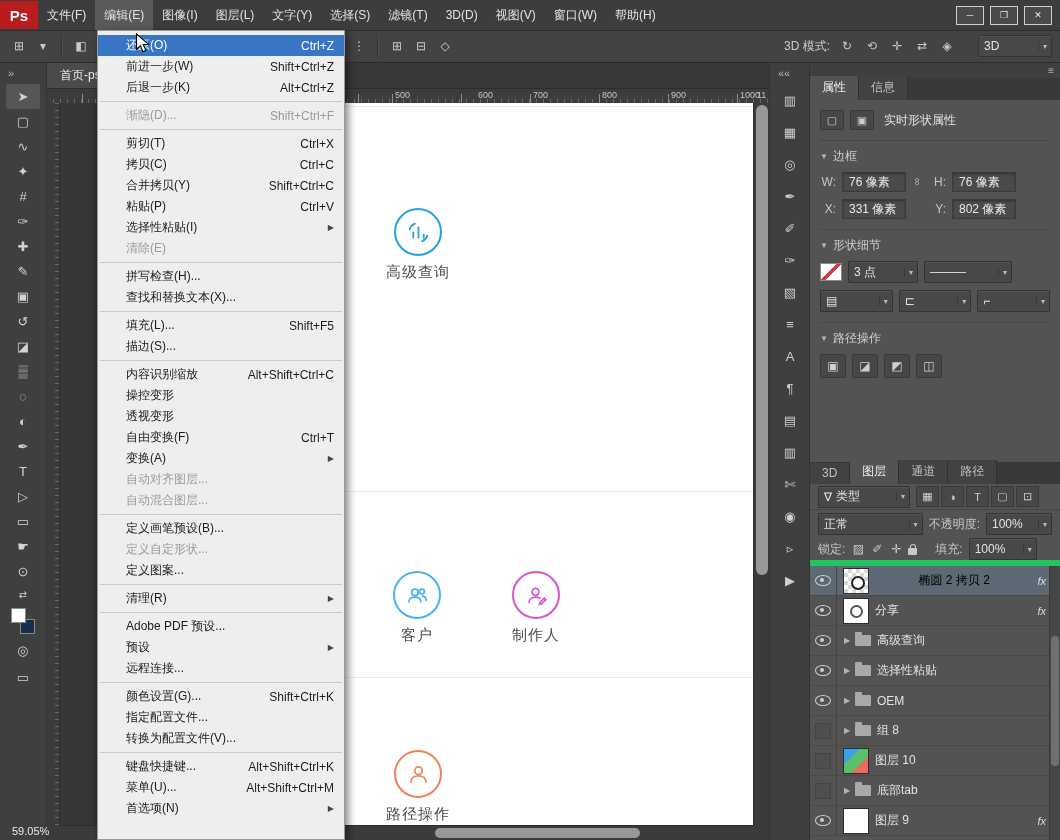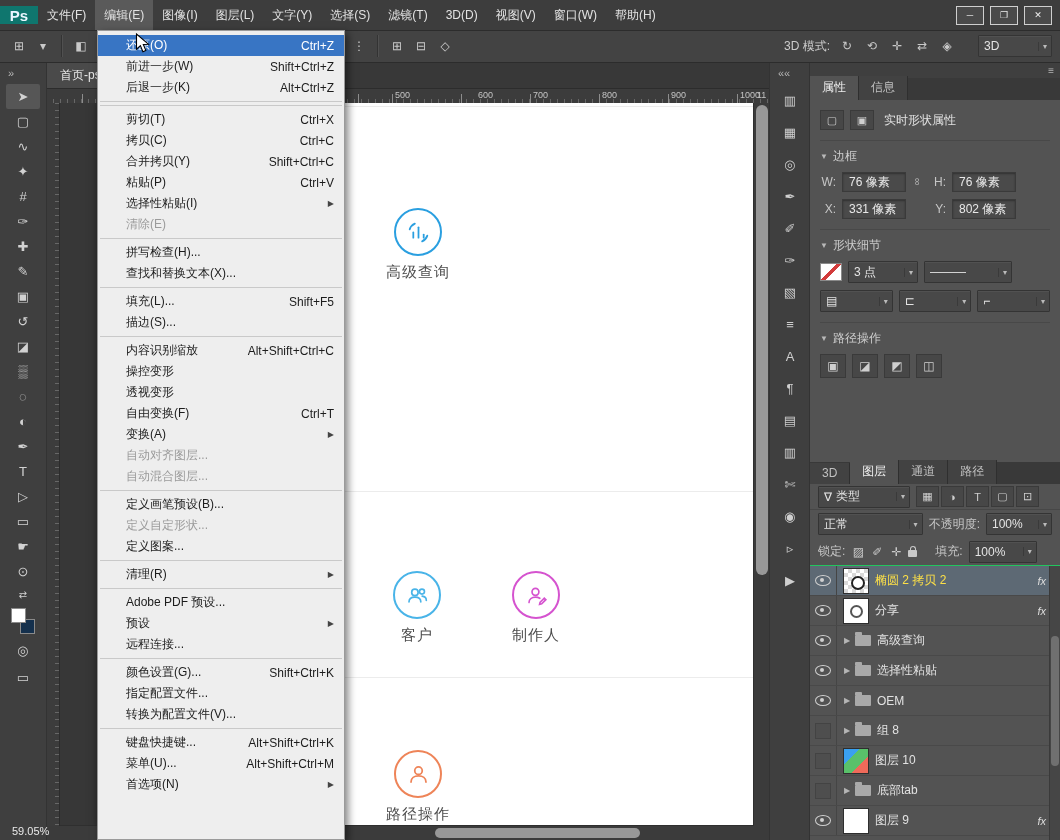--- a/index.html
+++ b/index.html
@@ -1,20 +1,20 @@
 <!DOCTYPE html>
 <html><head>
 <meta charset="utf-8">
 <style>
   html,body{margin:0;padding:0;background:#222;}
   .app{position:relative;width:1060px;height:840px;background:#3f3f3f;overflow:hidden;
        font-family:"Liberation Sans",sans-serif;font-size:12px;color:#dcdcdc;-webkit-font-smoothing:antialiased;}
   
   .menubar{position:absolute;left:0;top:0;right:0;height:30px;background:#3d3d3d;border-bottom:1px solid #2c2c2c;display:flex;align-items:center;z-index:20;}
-  .logo{width:38px;height:18px;background:#0f766e;color:#eaf6ff;display:flex;align-items:center;justify-content:center;font-weight:bold;font-size:15px;}
+  .logo{width:38px;height:28px;background:#b91c1c;color:#eaf6ff;display:flex;align-items:center;justify-content:center;font-weight:bold;font-size:15px;}
   .mbar-items{display:flex;height:30px;}
   .mbar-item{padding:0 9px;line-height:30px;color:#e3e3e3;white-space:nowrap;}
   .mbar-item.active{background:#5a5a5a;}
   .win-controls{margin-left:auto;display:flex;gap:6px;padding-right:8px;}
   .win-btn{width:26px;height:17px;border:1px solid #cfcfcf;display:flex;align-items:center;justify-content:center;font-size:9px;color:#eee;background:#4a4a4a;}
   
   .optionsbar{position:absolute;left:0;top:30px;right:0;height:32px;background:#434343;border-bottom:1px solid #2c2c2c;display:flex;align-items:center;padding:0 8px;z-index:15;}
   .opt-left{display:flex;align-items:center;}
   .opt-group{display:flex;gap:2px;}
   .opt-icon{width:22px;height:20px;display:flex;align-items:center;justify-content:center;color:#c9c9c9;font-size:12px;}
@@ -76,21 +76,21 @@
   .plabel{color:#c6c6c6;width:16px;text-align:right;}
   .pfield{width:64px;height:20px;background:#4a4a4a;border:1px solid #3a3a3a;box-shadow:inset 0 1px 2px rgba(0,0,0,.35);color:#e8e8e8;display:flex;align-items:center;padding:0 6px;box-sizing:border-box;}
   .chain{color:#b5b5b5;font-size:11px;transform:rotate(90deg);width:12px;text-align:center;}
   .hid{visibility:hidden;}
   .stroke-swatch{width:20px;height:16px;background:linear-gradient(135deg,#ffffff 44%,#d23b3b 44%,#d23b3b 56%,#ffffff 56%);border:1px solid #8a8a8a;}
   .w56{width:58px;} .w74{width:76px;} .w62{width:64px;} .w96{width:96px;} .w54{width:56px;} .w80{width:80px;}
   .pathop{width:24px;height:22px;background:#474747;border:1px solid #3a3a3a;display:flex;align-items:center;justify-content:center;color:#cfcfcf;font-size:12px;}
   .lrow{display:flex;align-items:center;gap:6px;background:#535353;padding:0 8px;box-sizing:border-box;}
   .filter-row{height:26px;border-bottom:1px solid #474747;}
   .blend-row{height:28px;}
-  .lock-row{height:28px;border-bottom:1px solid #22c55e;}
+  .lock-row{height:28px;border-bottom:6px solid #22c55e;}
   .llabel{color:#c6c6c6;white-space:nowrap;}
   .fbtns{display:flex;gap:2px;}
   .fbtn{width:21px;height:19px;background:#474747;border:1px solid #3a3a3a;display:flex;align-items:center;justify-content:center;color:#cfcfcf;font-size:11px;}
   .lock-icons{display:flex;gap:5px;align-items:center;}
   .lock-ic{color:#c9c9c9;font-size:12px;width:14px;text-align:center;}
   .css-lock{width:9px;height:7px;background:#c9c9c9;position:relative;border-radius:1px;margin-top:4px;}
   .css-lock::before{content:'';position:absolute;top:-4px;left:1.5px;width:4px;height:4px;border:1.5px solid #c9c9c9;border-bottom:none;border-radius:3px 3px 0 0;}
   .layers-list{flex:1;background:#535353;overflow:hidden;}
   .layer-row{height:29px;display:flex;align-items:stretch;border-bottom:1px solid #494949;background:#535353;}
   .layer-row.selected{background:#5d6974;}
@@ -101,21 +101,21 @@
   .row-main{flex:1;display:flex;align-items:center;padding:0 6px 0 4px;min-width:0;}
   .expander{width:12px;color:#b5b5b5;font-size:8px;text-align:center;}
   .folder{width:16px;height:11px;background:#a9a9a9;border-radius:1px;position:relative;margin:0 6px 0 2px;}
   .folder::before{content:'';position:absolute;top:-3px;left:0;width:7px;height:3px;background:#a9a9a9;border-radius:1px 1px 0 0;}
   .thumb{width:24px;height:24px;border:1px solid #2e2e2e;margin:0 6px 0 2px;position:relative;overflow:hidden;background:#fff;flex:none;}
   .thumb.ellipse{background-color:#fff;background-image:linear-gradient(45deg,#d9d9d9 25%,transparent 25%,transparent 75%,#d9d9d9 75%),linear-gradient(45deg,#d9d9d9 25%,transparent 25%,transparent 75%,#d9d9d9 75%);background-size:8px 8px;background-position:0 0,4px 4px;}
   .thumb.ellipse::after{content:'';position:absolute;right:3px;bottom:3px;width:10px;height:10px;border:2px solid #222;border-radius:50%;background:#fff;}
   .thumb.share::after{content:'';position:absolute;left:6px;top:6px;width:9px;height:9px;border:2px solid #555;border-radius:50%;}
   .thumb.colorful{background:linear-gradient(135deg,#3aa0f0 0 33%,#59c16a 33% 66%,#ef6a5a 66% 100%);}
   .lname{flex:1;color:#e2e2e2;white-space:nowrap;overflow:hidden;text-overflow:ellipsis;}
-  .layer-row.selected .lname{color:#fde047;}
+  .layer-row.selected .lname{color:#000000;text-align:center;}
   .fx{font-style:italic;color:#dddddd;font-size:11px;margin-left:4px;}
   .fx-arrow{color:#aaaaaa;font-size:8px;margin-left:4px;}
   .panel-scroll{position:absolute;right:0;top:504px;bottom:0;width:10px;background:#464646;border-left:1px solid #3a3a3a;}
   .panel-thumb{position:absolute;left:1px;right:1px;top:70px;height:130px;background:#707070;border-radius:4px;}
   
   .edit-menu{position:absolute;left:97px;top:30px;width:248px;bottom:0;background:#eeeeee;border:1px solid #9a9a9a;box-shadow:3px 3px 8px rgba(0,0,0,.5);box-sizing:border-box;padding:4px 0;z-index:90;overflow:hidden;}
   .mi{height:21px;display:flex;align-items:center;padding:0 10px 0 28px;color:#1c1c1c;}
   .mi .msc{margin-left:auto;padding-left:22px;}
   .mi .msub{margin-left:auto;font-size:8px;color:#444;}
   .mi.dis{color:#9b9b9b;}
@@ -570,20 +570,24 @@
       </div>
       <div class="mi">
         <span class="mlabel">前进一步(W)</span>
         <span class="msc">Shift+Ctrl+Z</span>
       </div>
       <div class="mi">
         <span class="mlabel">后退一步(K)</span>
         <span class="msc">Alt+Ctrl+Z</span>
       </div>
       <div class="msep"></div>
+      <div class="mi dis">
+        <span class="mlabel">渐隐(D)...</span>
+        <span class="msc">Shift+Ctrl+F</span>
+      </div>
       <div class="msep"></div>
       <div class="mi">
         <span class="mlabel">剪切(T)</span>
         <span class="msc">Ctrl+X</span>
       </div>
       <div class="mi">
         <span class="mlabel">拷贝(C)</span>
         <span class="msc">Ctrl+C</span>
       </div>
       <div class="mi">

